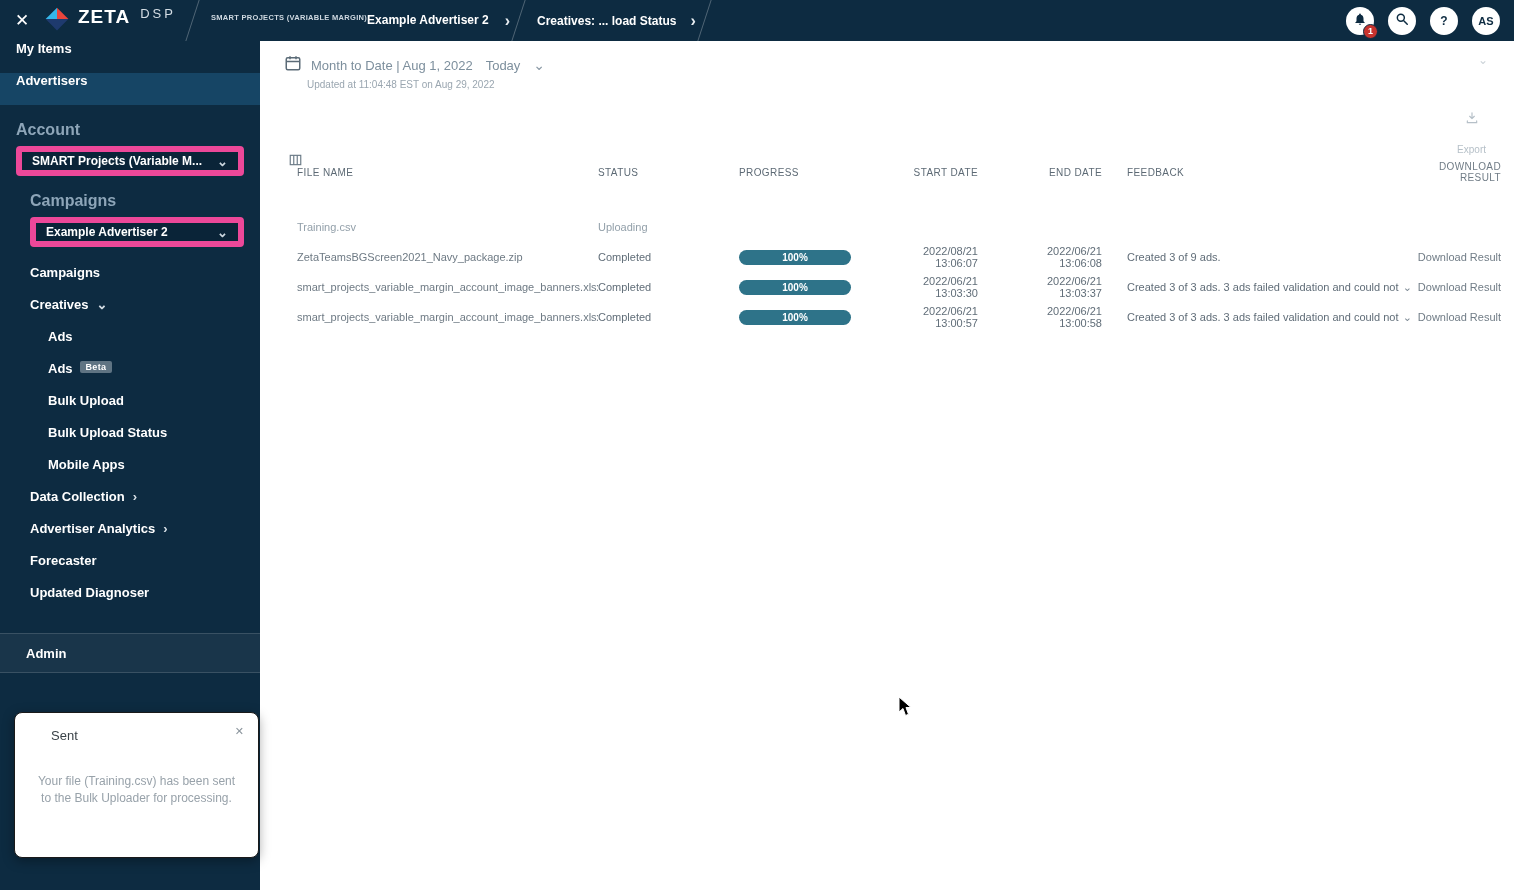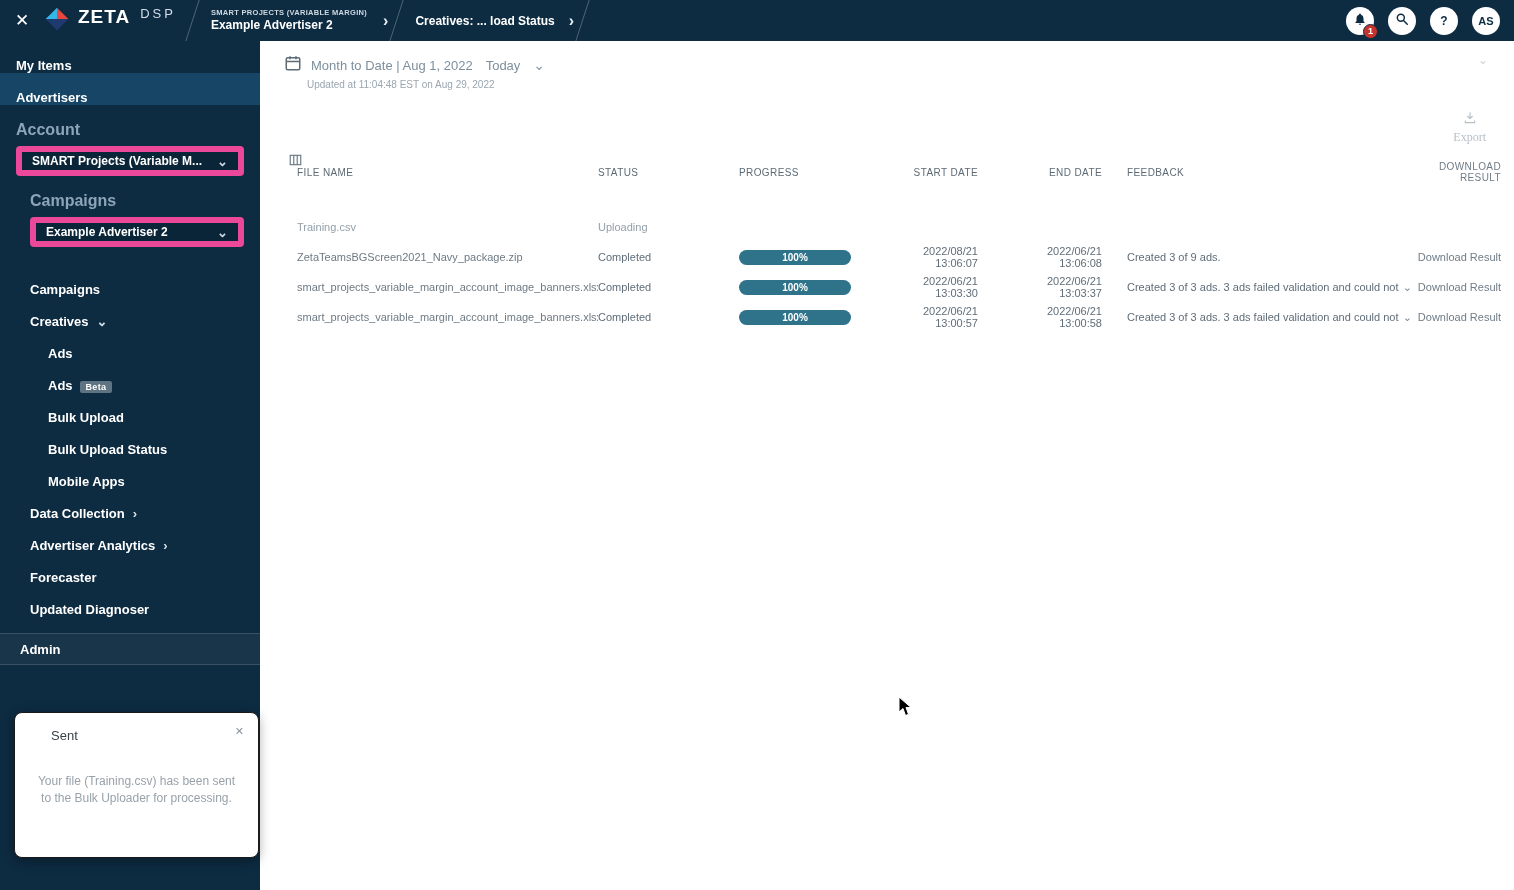--- a/index.html
+++ b/index.html
@@ -12,63 +12,63 @@
   
   .topbar {
     position:absolute; top:0; left:0; right:0; height:41px;
     background:#0d2b41; color:#fff; display:flex; align-items:center; z-index:20;
   }
   .tb-close { width:44px; text-align:center; font-size:17px; color:#fff; cursor:pointer; }
   .brand { display:flex; gap:8px; padding-right:14px; }
   .brand-name { font-size:19px; font-weight:700; letter-spacing:1px; }
   .brand-suffix { font-size:13px; font-weight:400; letter-spacing:3px; color:#d4dde4; margin-left:2px; }
   .slash { width:1px; height:41px; background:rgba(255,255,255,0.28); transform:skewX(-18deg); margin:0 2px; }
-  .crumb { display:flex; flex-direction:column; justify-content:center; padding:0 10px 0 16px; line-height:1.25; }
+  .crumb { display:flex; flex-direction:row; justify-content:center; padding:0 10px 0 16px; line-height:1.25; }
   .crumb-top { font-size:7.5px; font-weight:700; letter-spacing:.3px; color:#cfd9e1; text-transform:uppercase; }
   .crumb-main { font-size:12px; font-weight:700; }
   .crumb-page { font-size:12px; font-weight:700; padding:0 8px 0 16px; }
   .bc-chev { font-size:16px; font-weight:700; color:#e8eef2; padding:0 6px; line-height:1; }
   .tb-right { margin-left:auto; display:flex; align-items:center; gap:14px; padding-right:14px; }
   .circle-btn {
     width:28px; height:28px; border-radius:50%; background:#fff; color:#0d2b41;
     display:flex; align-items:center; justify-content:center; position:relative;
     font-weight:700; font-size:12px; cursor:pointer;
   }
   .badge {
     position:absolute; right:-4px; bottom:-4px; width:15px; height:15px; border-radius:50%;
     background:#c8332e; color:#fff; font-size:9px; font-weight:700;
     display:flex; align-items:center; justify-content:center; border:1.5px solid #0d2b41;
   }
   
   .sidebar {
     position:absolute; top:41px; left:0; width:260px; bottom:0;
     background:#0d2b41; color:#fff; z-index:10; font-size:13px;
   }
-  .srow { height:32px; display:flex; align-items:flex-end; padding-left:16px; font-weight:600; cursor:pointer; }
+  .srow { height:32px; display:flex; align-items:flex-start; padding-left:16px; font-weight:600; cursor:pointer; }
   .srow.band { background:#164565; }
   .srow.indent1 { padding-left:30px; }
   .srow.indent2 { padding-left:48px; }
   .srow.current { font-weight:700; }
   .s-label { font-size:16px; font-weight:700; color:#8da5b8; padding-left:16px; margin-top:16px; }
   .s-label.l2 { padding-left:30px; }
   .sel {
     margin:7px 16px 0 16px; height:30px; border:6px solid #ec4899; border-radius:4px;
     background:#0a2438; display:flex; align-items:center; justify-content:space-between;
     padding:0 10px; font-size:12px; font-weight:700; cursor:pointer;
   }
   .sel.l2 { margin-left:30px; }
   .sel .caret { font-size:13px; color:#cdd8e0; }
   .nav-block { margin-top:18px; }
   .nav-caret { font-size:13px; margin-left:8px; color:#d7e0e7; }
   .beta {
     margin-left:7px; background:#5f7483; color:#fff; font-size:9px; font-weight:700;
     padding:1px 6px; border-radius:2px; letter-spacing:.3px;
   }
   .admin-band {
-    margin-top:16px; height:32px; display:flex; align-items:center; padding-left:20px;
+    margin-top:16px; height:40px; display:flex; align-items:center; padding-left:26px;
     background:rgba(255,255,255,0.05);
     border-top:1px solid rgba(255,255,255,0.14);
     border-bottom:1px solid rgba(255,255,255,0.14);
     font-weight:600; cursor:pointer;
   }
   
   .toast {
     position:absolute; left:14px; top:712px; width:245px; height:146px; z-index:30;
     background:#fff; border-radius:8px; box-shadow:0 3px 12px rgba(0,0,0,0.35);
     border:1px solid #1a1a1a;
@@ -79,21 +79,21 @@
   
   .main { position:absolute; left:260px; top:41px; right:0; bottom:0; background:#fff; }
   .datebar { display:flex; align-items:center; gap:9px; margin:13px 0 0 24px; }
   .date-text { font-size:13px; color:#7d8f9d; }
   .date-today { font-size:13px; color:#7d8f9d; margin-left:4px; }
   .date-caret { font-size:14px; color:#8b9aa6; margin-left:4px; cursor:pointer; }
   .updated { font-size:10px; color:#9aa6b0; margin:3px 0 0 47px; }
   .collapse-caret { position:absolute; top:12px; right:26px; font-size:12px; color:#ccd3d9; }
   .cols-icon { position:absolute; top:112px; left:28px; cursor:pointer; }
   .export { position:absolute; top:70px; right:28px; text-align:center; cursor:pointer; }
-  .export-label { font-size:12px; color:#b6c0c8; margin-top:1px;font-family:Liberation Serif, serif; }
+  .export-label { font-size:10px; color:#b6c0c8; margin-top:15px; }
   
   .table { position:absolute; top:118px; left:0; right:0; }
   .trow, .thead {
     display:grid;
     grid-template-columns: 301px 141px 148px 116px 124px 285px 1fr;
     align-items:center; padding:0 13px 0 37px;
   }
   .thead { height:26px; font-size:10px; letter-spacing:.4px; color:#5d6a75; text-transform:uppercase; }
   .tspacer { height:27px; }
   .trow { height:30px; font-size:11px; color:#606d78; }

